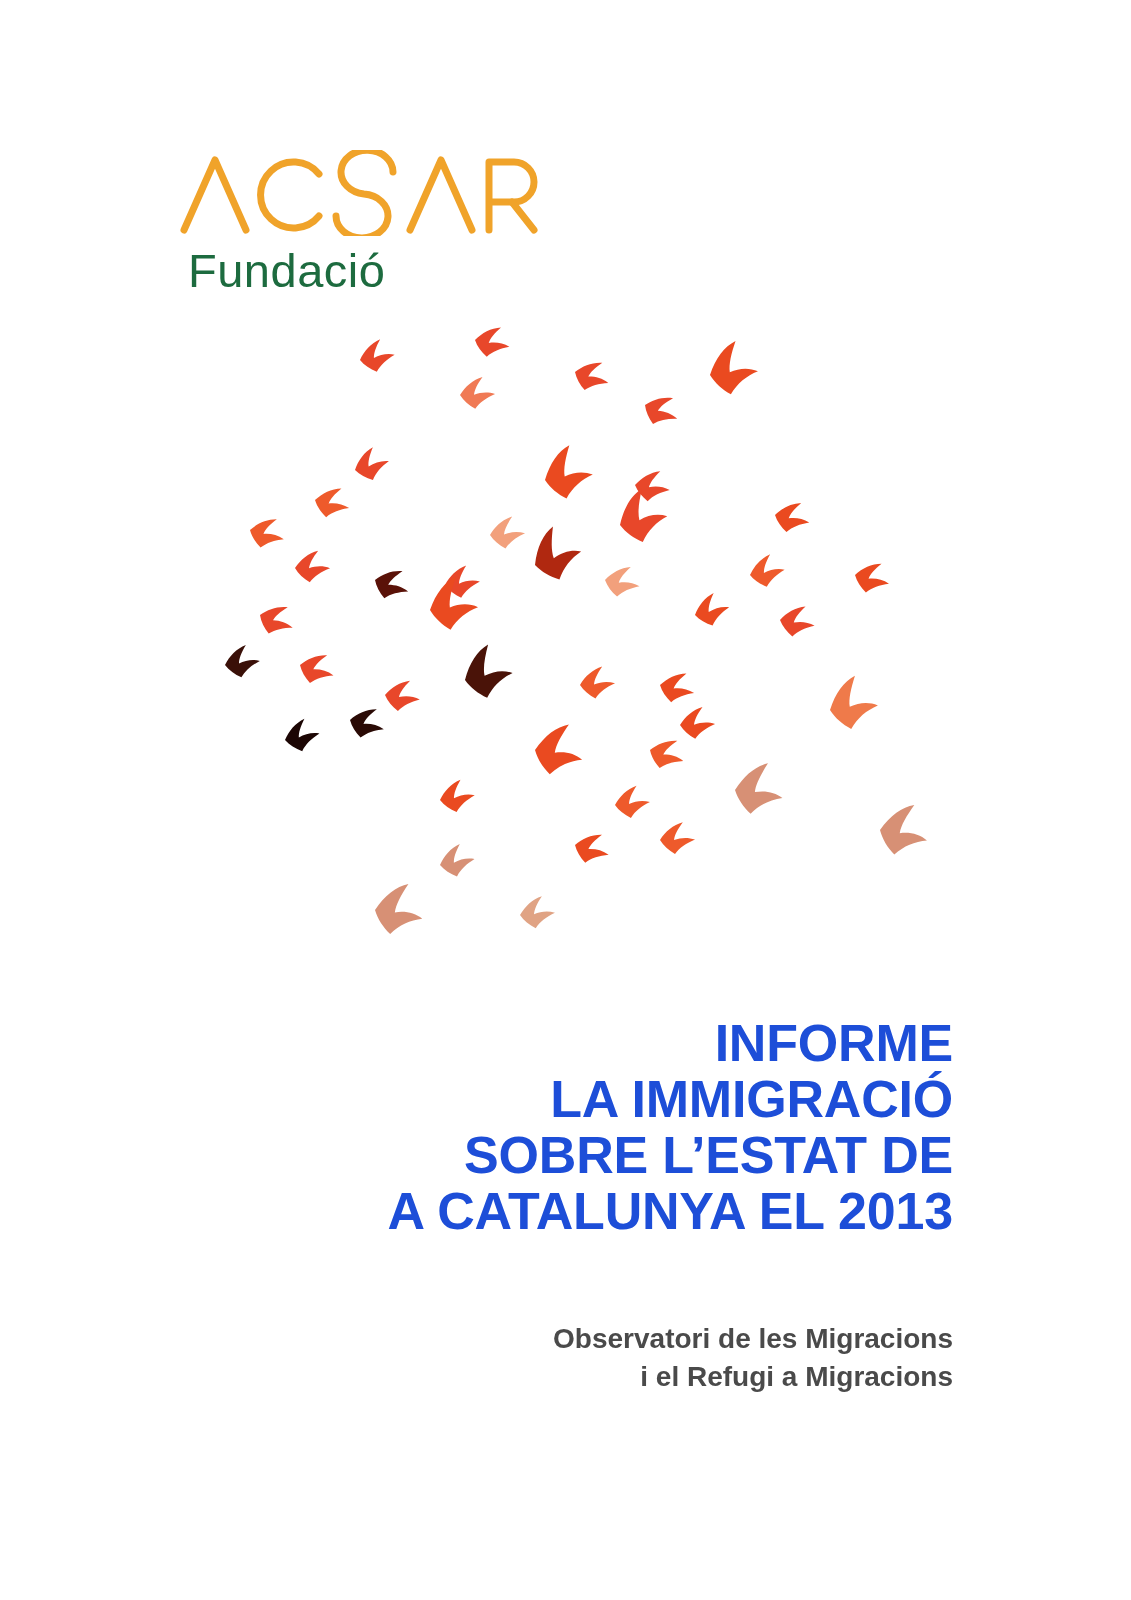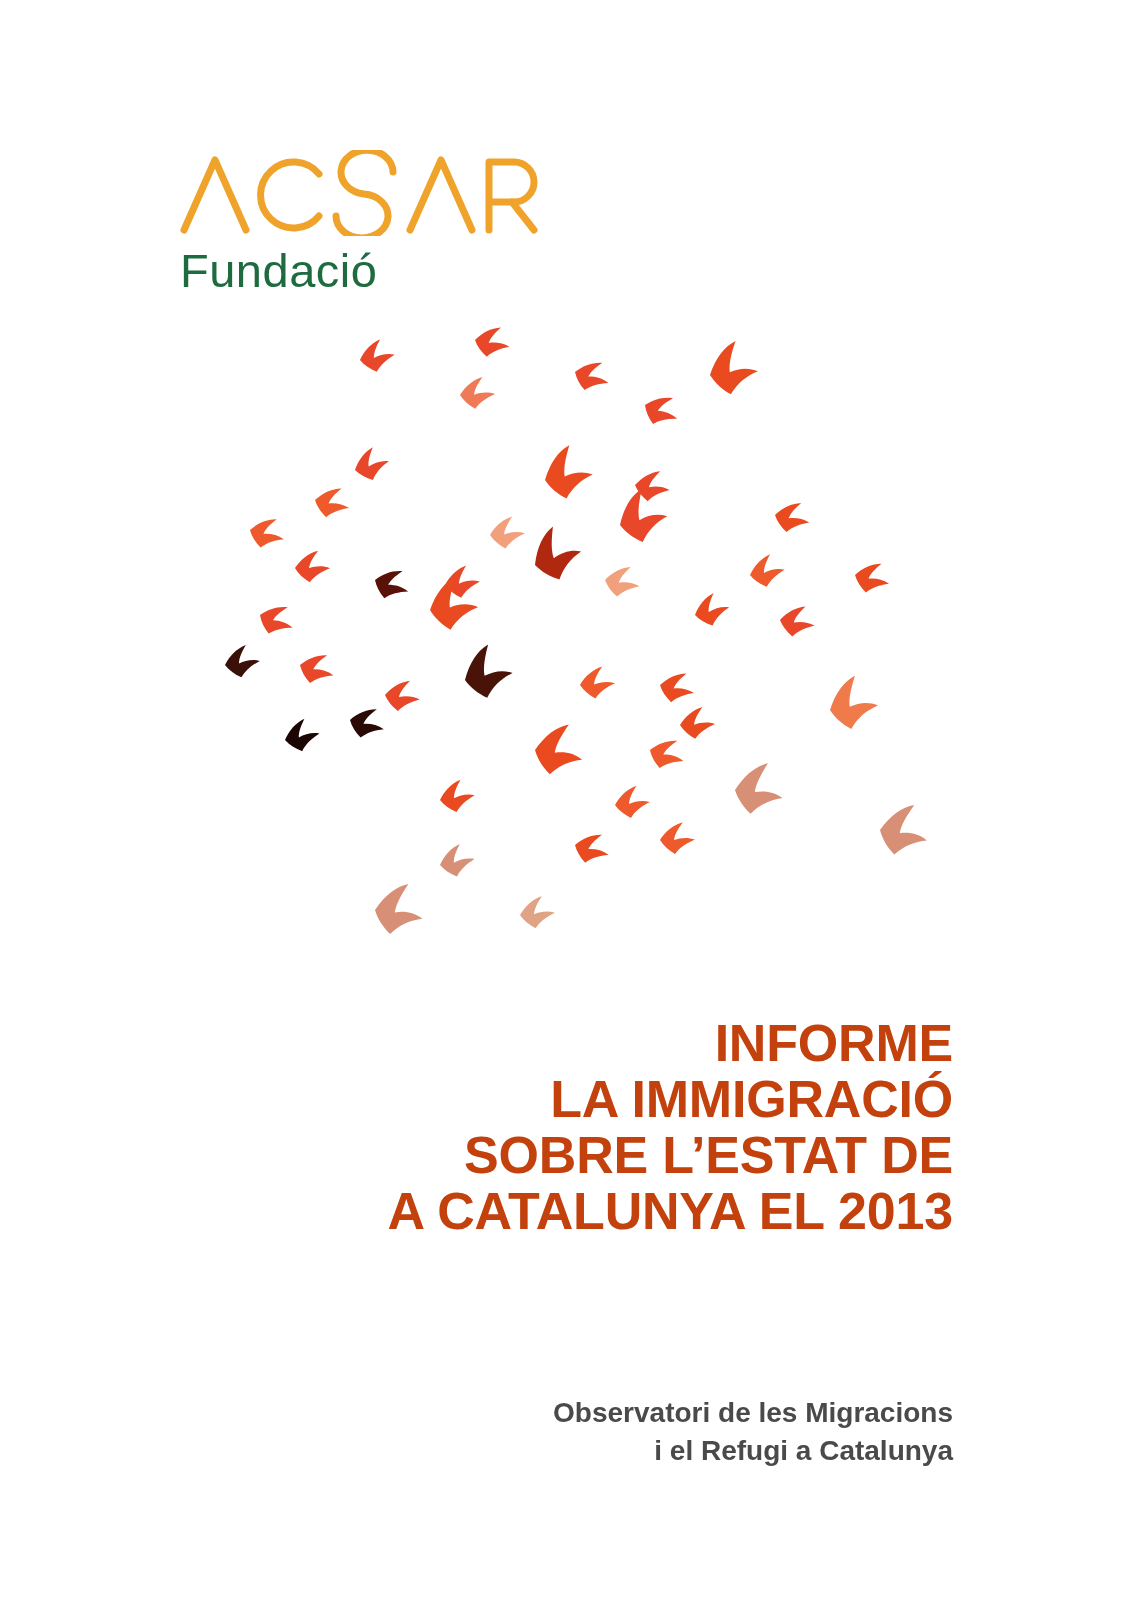--- a/index.html
+++ b/index.html
@@ -31,21 +31,21 @@
     display: block;
     line-height: 1;
   }
   .logo-sub {
     display: block;
     color: #1d6b3f;
     font-size: 47px;
     font-weight: 400;
     letter-spacing: 0.5px;
     margin-top: 4px;
-    margin-left: 2px;
+    margin-left: 10px;
   }
 
   
   .birds {
     position: absolute;
     left: 190px;
     top: 300px;
     width: 760px;
     height: 680px;
   }
@@ -57,31 +57,31 @@
 
   
   .title-block {
     position: absolute;
     right: 178px;
     top: 1015px;
     width: 720px;
     text-align: right;
   }
   .title-line {
-    color: #c2410c;
+    color: #1d4ed8;
     font-weight: bold;
     font-size: 52px;
     line-height: 1.08;
     letter-spacing: -0.2px;
     white-space: nowrap;
   }
   .subtitle-block {
     position: absolute;
     right: 178px;
-    top: 1394px;
+    top: 1320px;
     width: 720px;
     text-align: right;
   }
   .subtitle-line {
     color: #4a4a4a;
     font-weight: bold;
     font-size: 28px;
     line-height: 1.35;
   }
 </style>
@@ -179,16 +179,16 @@
 
   <div class="title-block">
     <div class="title-line">INFORME</div>
     <div class="title-line">LA IMMIGRACIÓ</div>
     <div class="title-line">SOBRE L’ESTAT DE</div>
     <div class="title-line">A CATALUNYA EL 2013</div>
   </div>
 
   <div class="subtitle-block">
     <div class="subtitle-line">Observatori de les Migracions</div>
-    <div class="subtitle-line">i el Refugi a Catalunya</div>
+    <div class="subtitle-line">i el Refugi a Migracions</div>
   </div>
 
 </div>
 
 </body></html>

